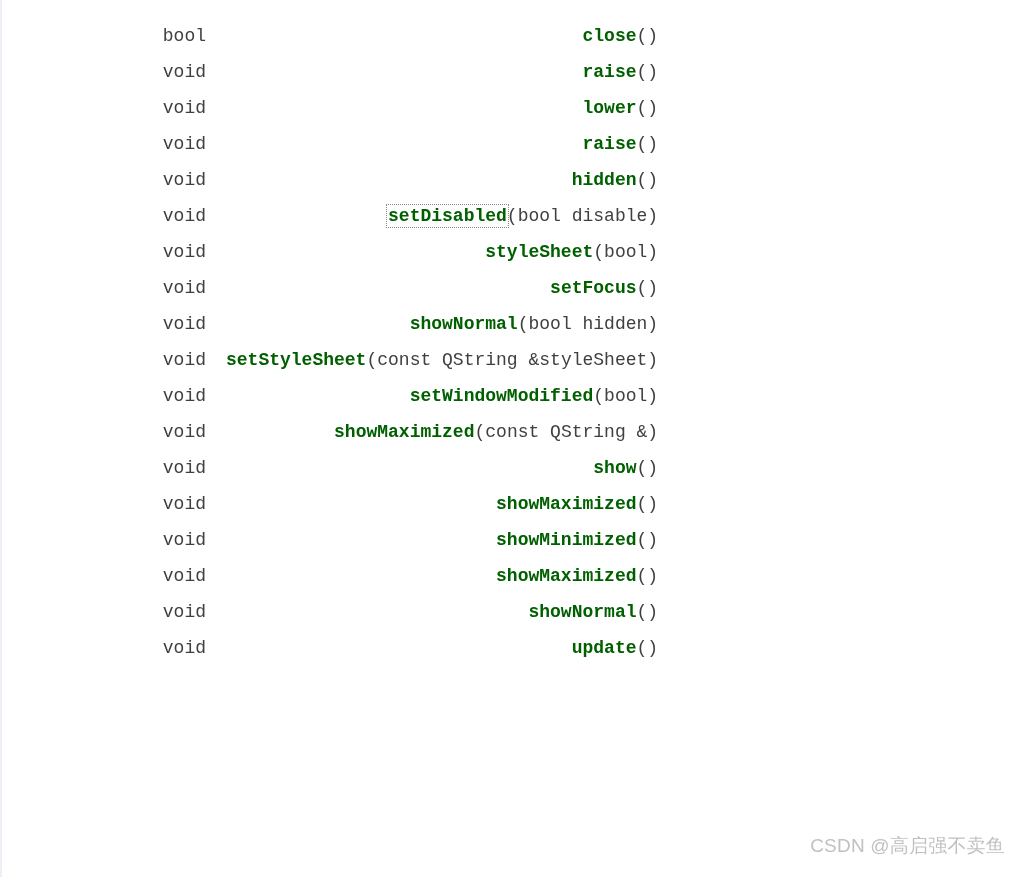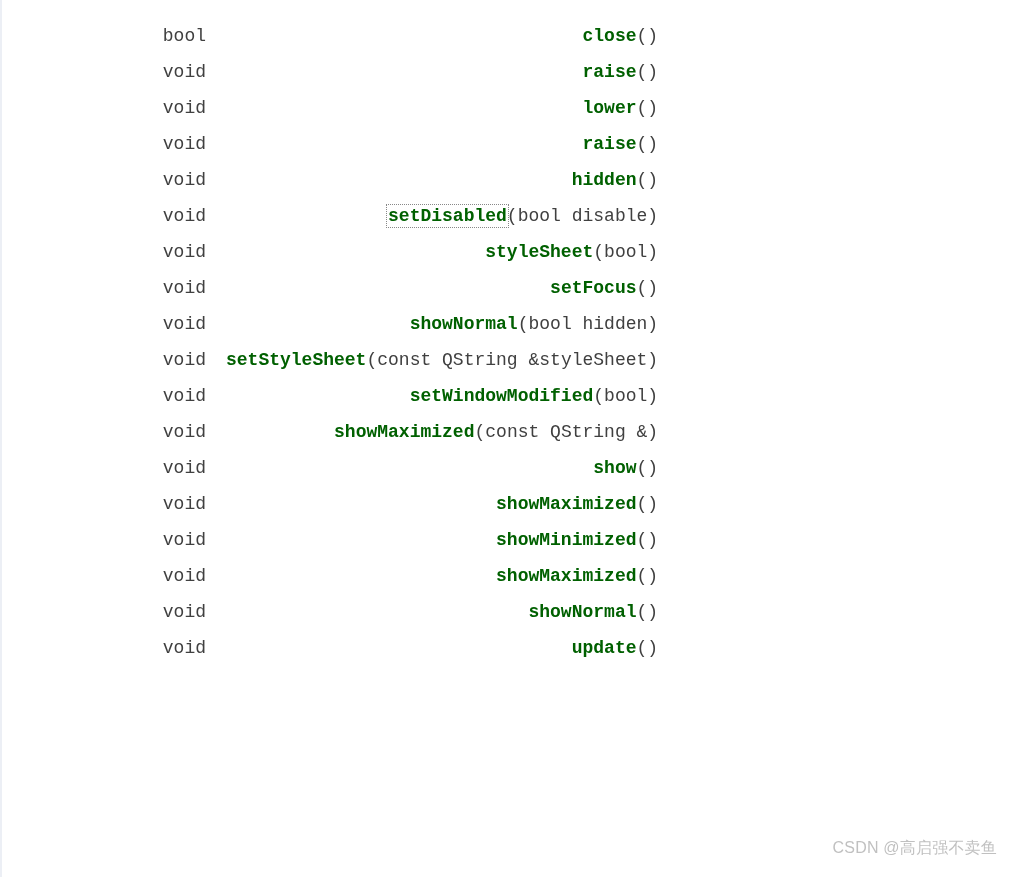--- a/index.html
+++ b/index.html
@@ -53,24 +53,24 @@
     outline-offset: 1px;
   }
   .paren, .plain {
     color: #404040;
   }
   .ital {
     color: #404040;
   }
   .watermark {
     position: absolute;
-    right: 18px;
+    right: 10px;
     bottom: 18px;
     font-family: Arial, "Helvetica Neue", sans-serif;
-    font-size: 16px;
+    font-size: 19px;
     color: rgba(140, 140, 140, 0.55);
     letter-spacing: 0.2px;
     pointer-events: none;
   }
 </style>
 </head>
 <body>
 
 <div class="page">
 

